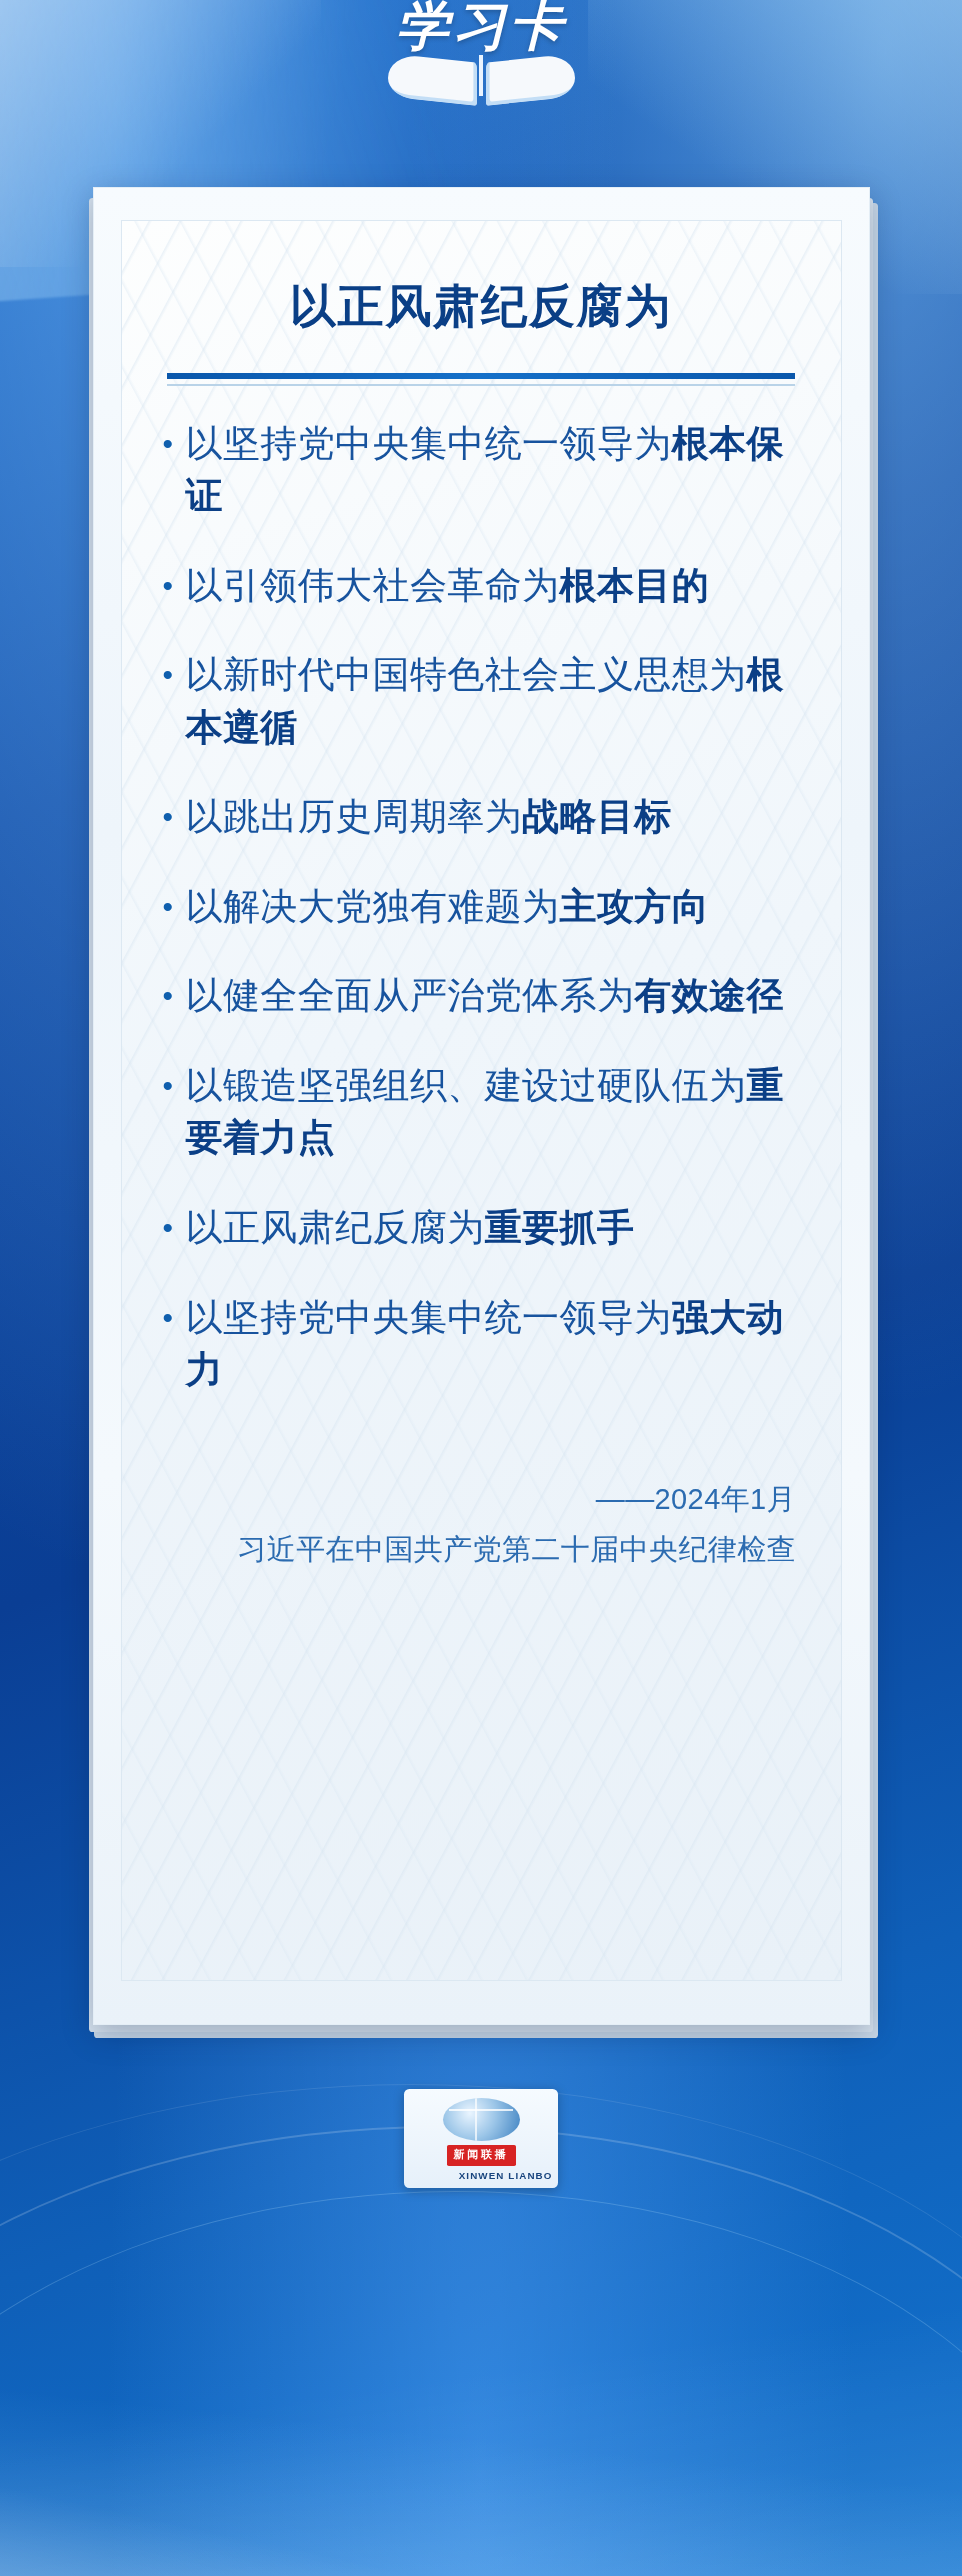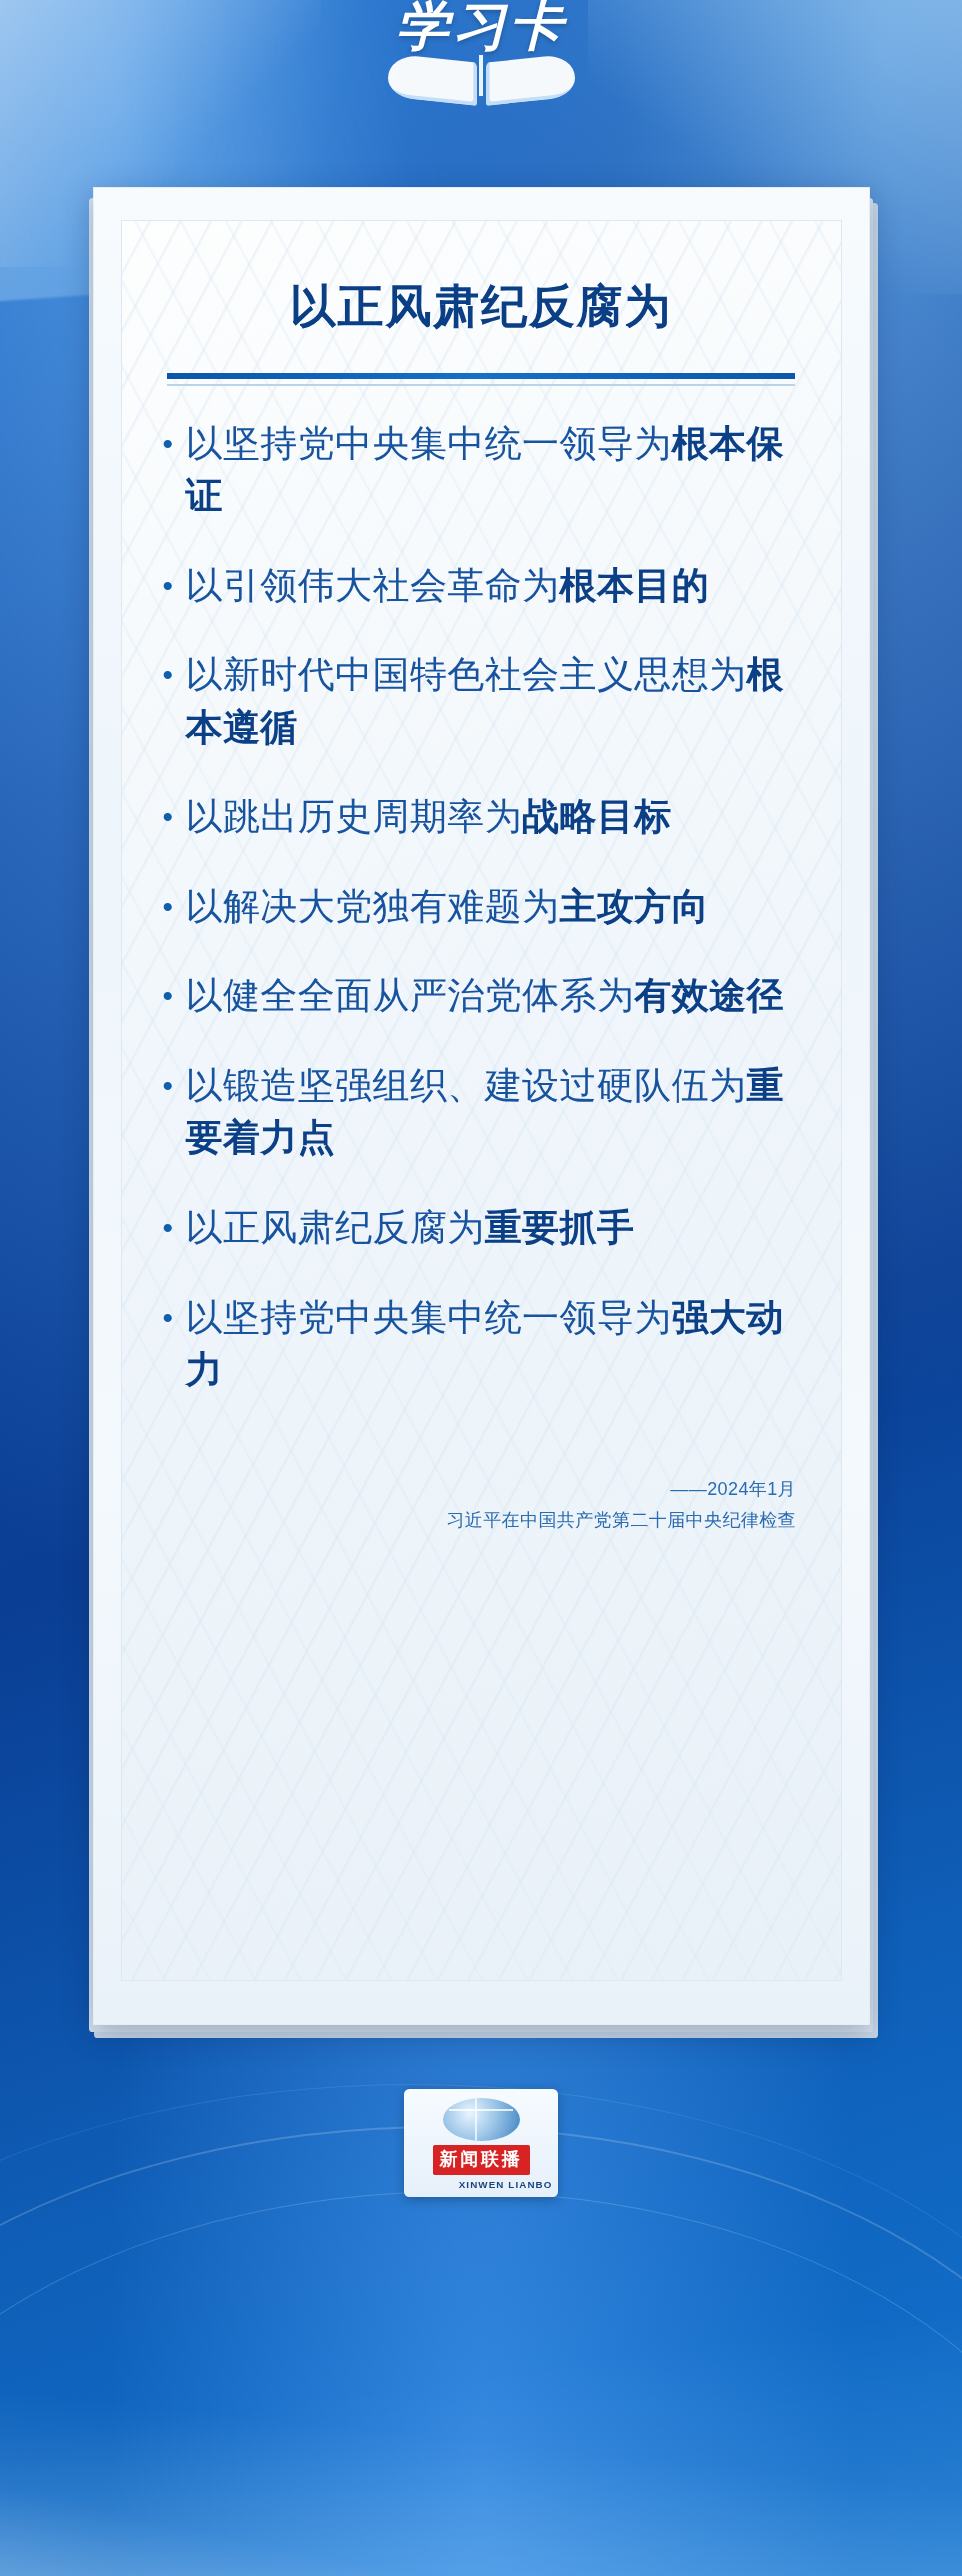--- a/index.html
+++ b/index.html
@@ -217,21 +217,21 @@
   }
   .item-text b {
     color: #0b3f86;
     font-weight: bold;
   }
 
   .source {
     margin: 77px 12.5px 0 0;
     text-align: right;
     color: #2b6bb0;
-    font-size: 18px;
+    font-size: 29px;
     line-height: 1.75;
     letter-spacing: 0.4px;
   }
 
   
   .footer {
     position: relative;
     z-index: 5;
     margin: 64px auto 0 auto;
     width: 160px;
@@ -265,21 +265,21 @@
     content: "";
     position: absolute;
     left: 42%; top: 0;
     width: 1.8px; height: 100%;
     background: rgba(255,255,255,0.7);
   }
   .badge-cn {
     display: inline-block;
     background: #d72323;
     color: #fff;
-    font-size: 18px;
+    font-size: 11px;
     font-weight: bold;
     letter-spacing: 2.7px;
     padding: 2.7px 7.1px 3.6px 7.1px;
     border-radius: 1.8px;
   }
   .badge-en {
     margin-top: 4.5px;
     color: #19457e;
     font-size: 9.8px;
     letter-spacing: 1.1px;

